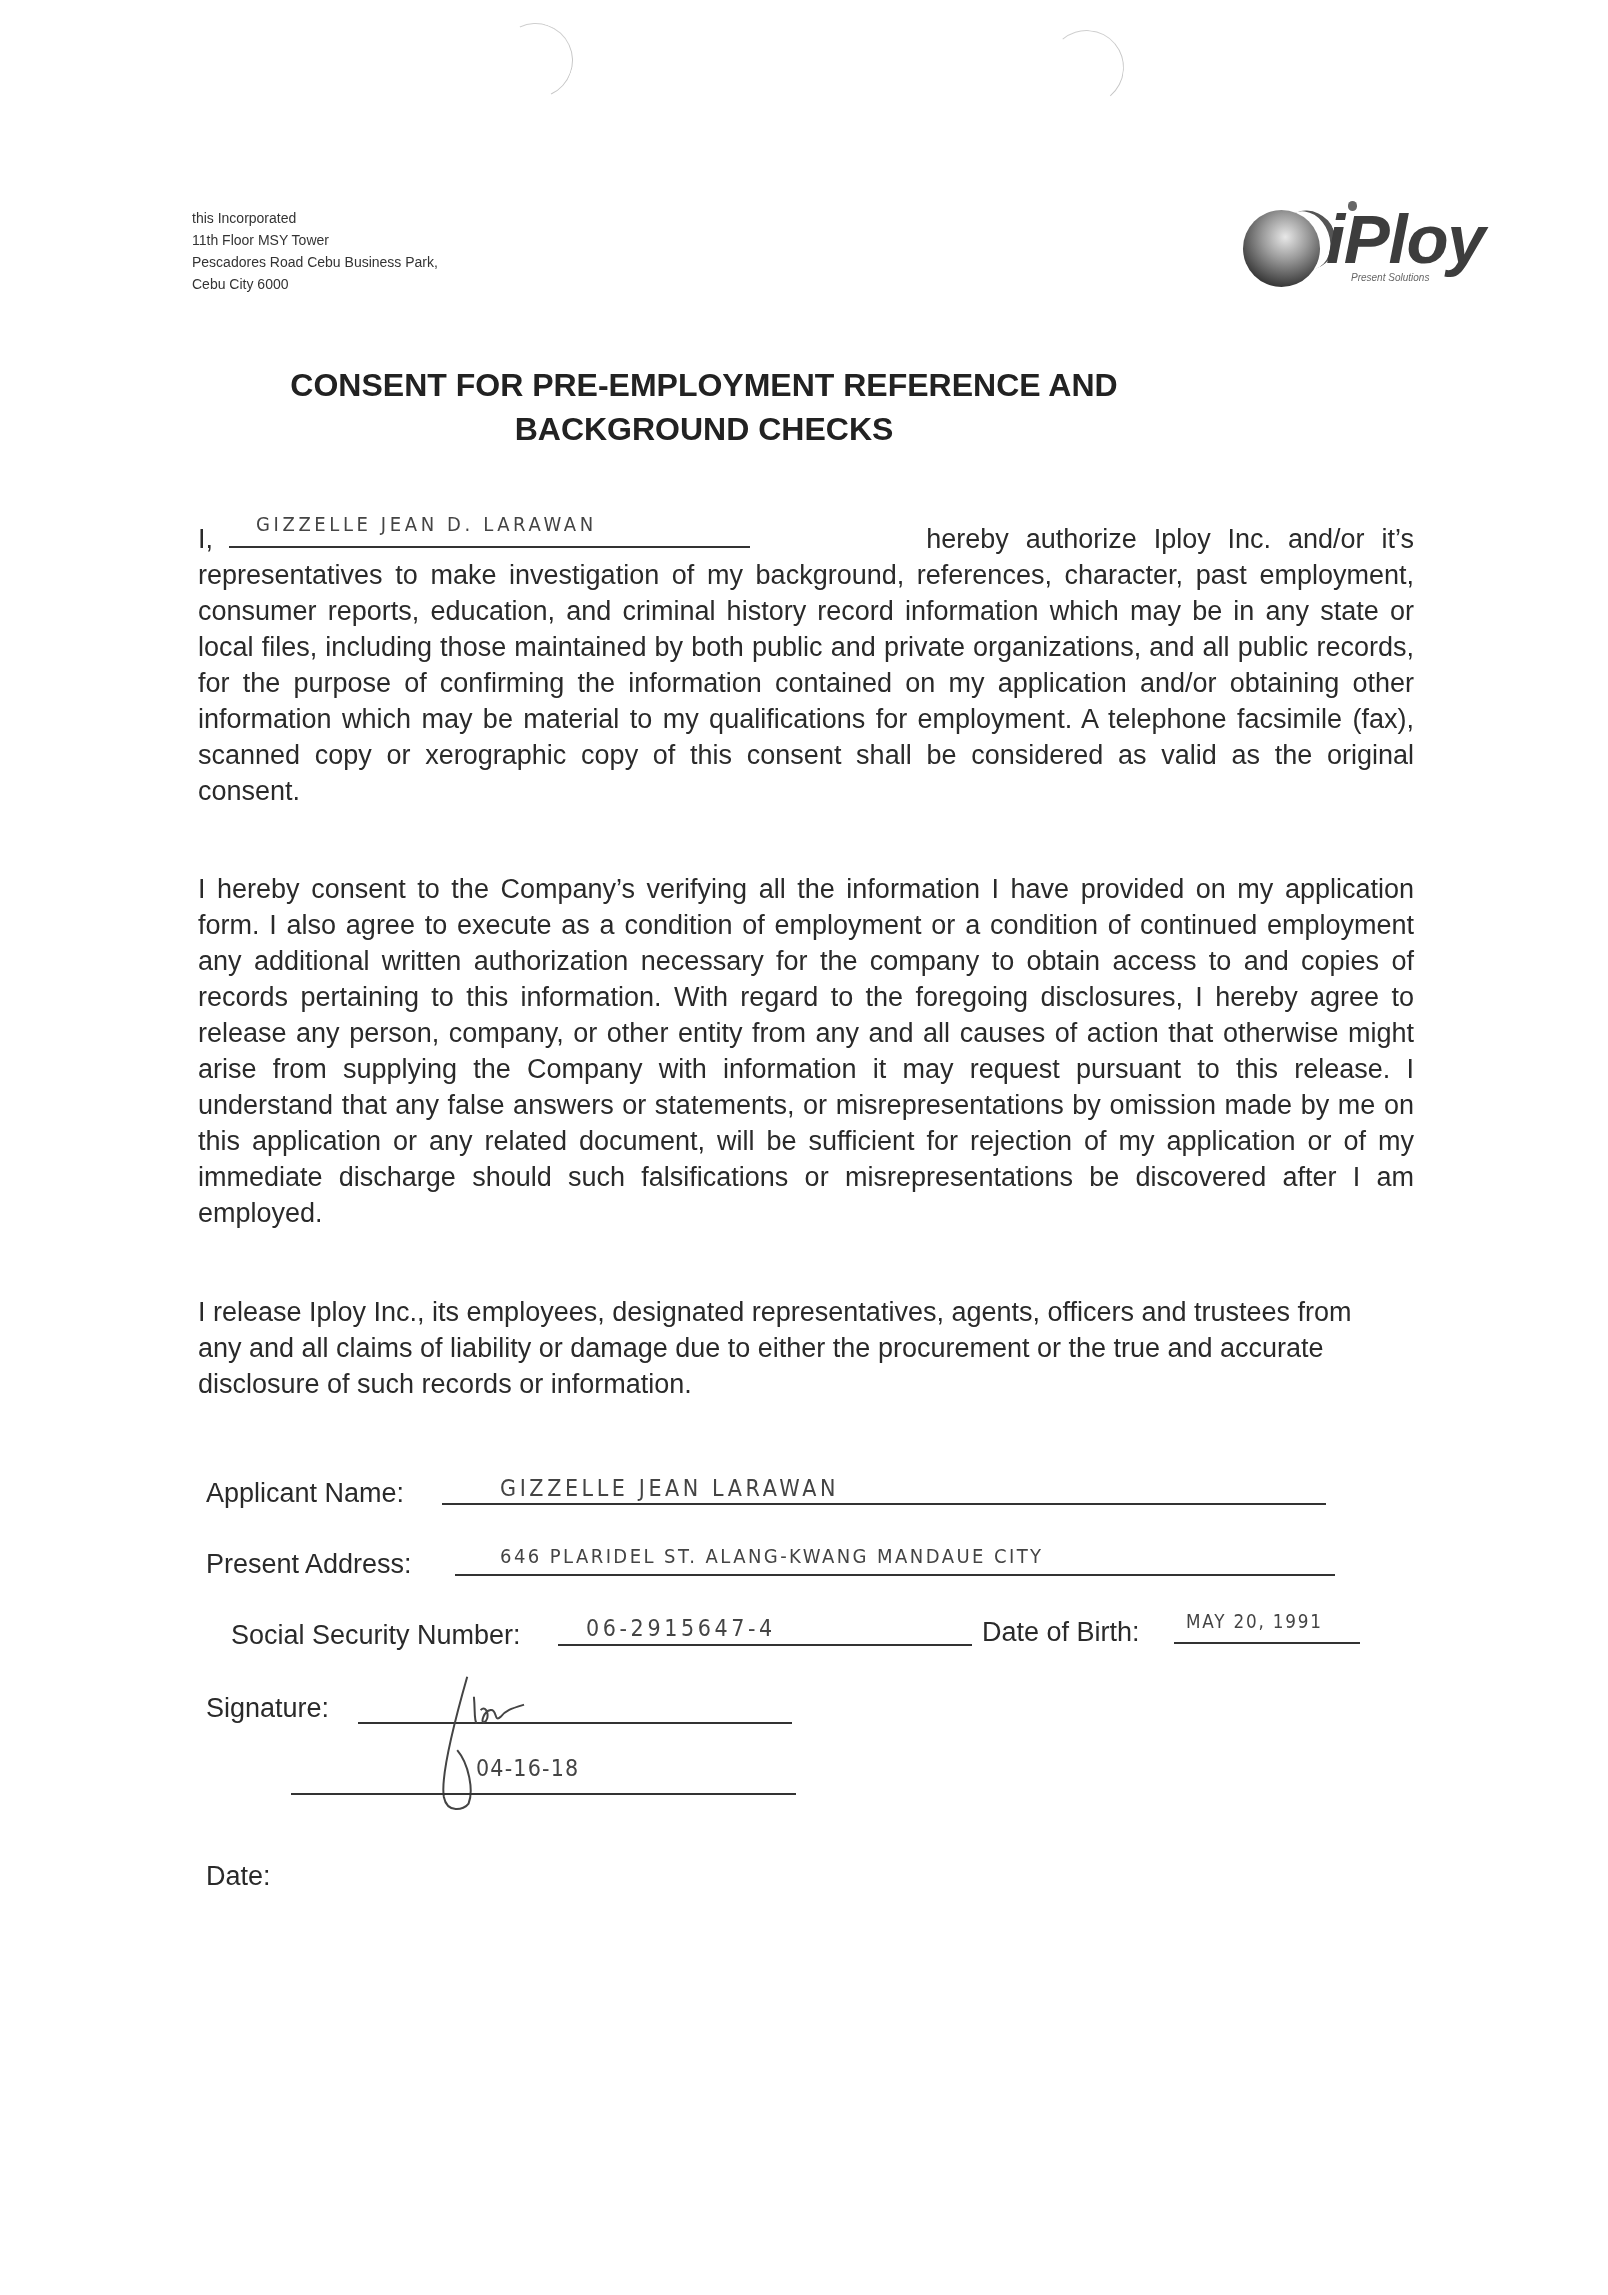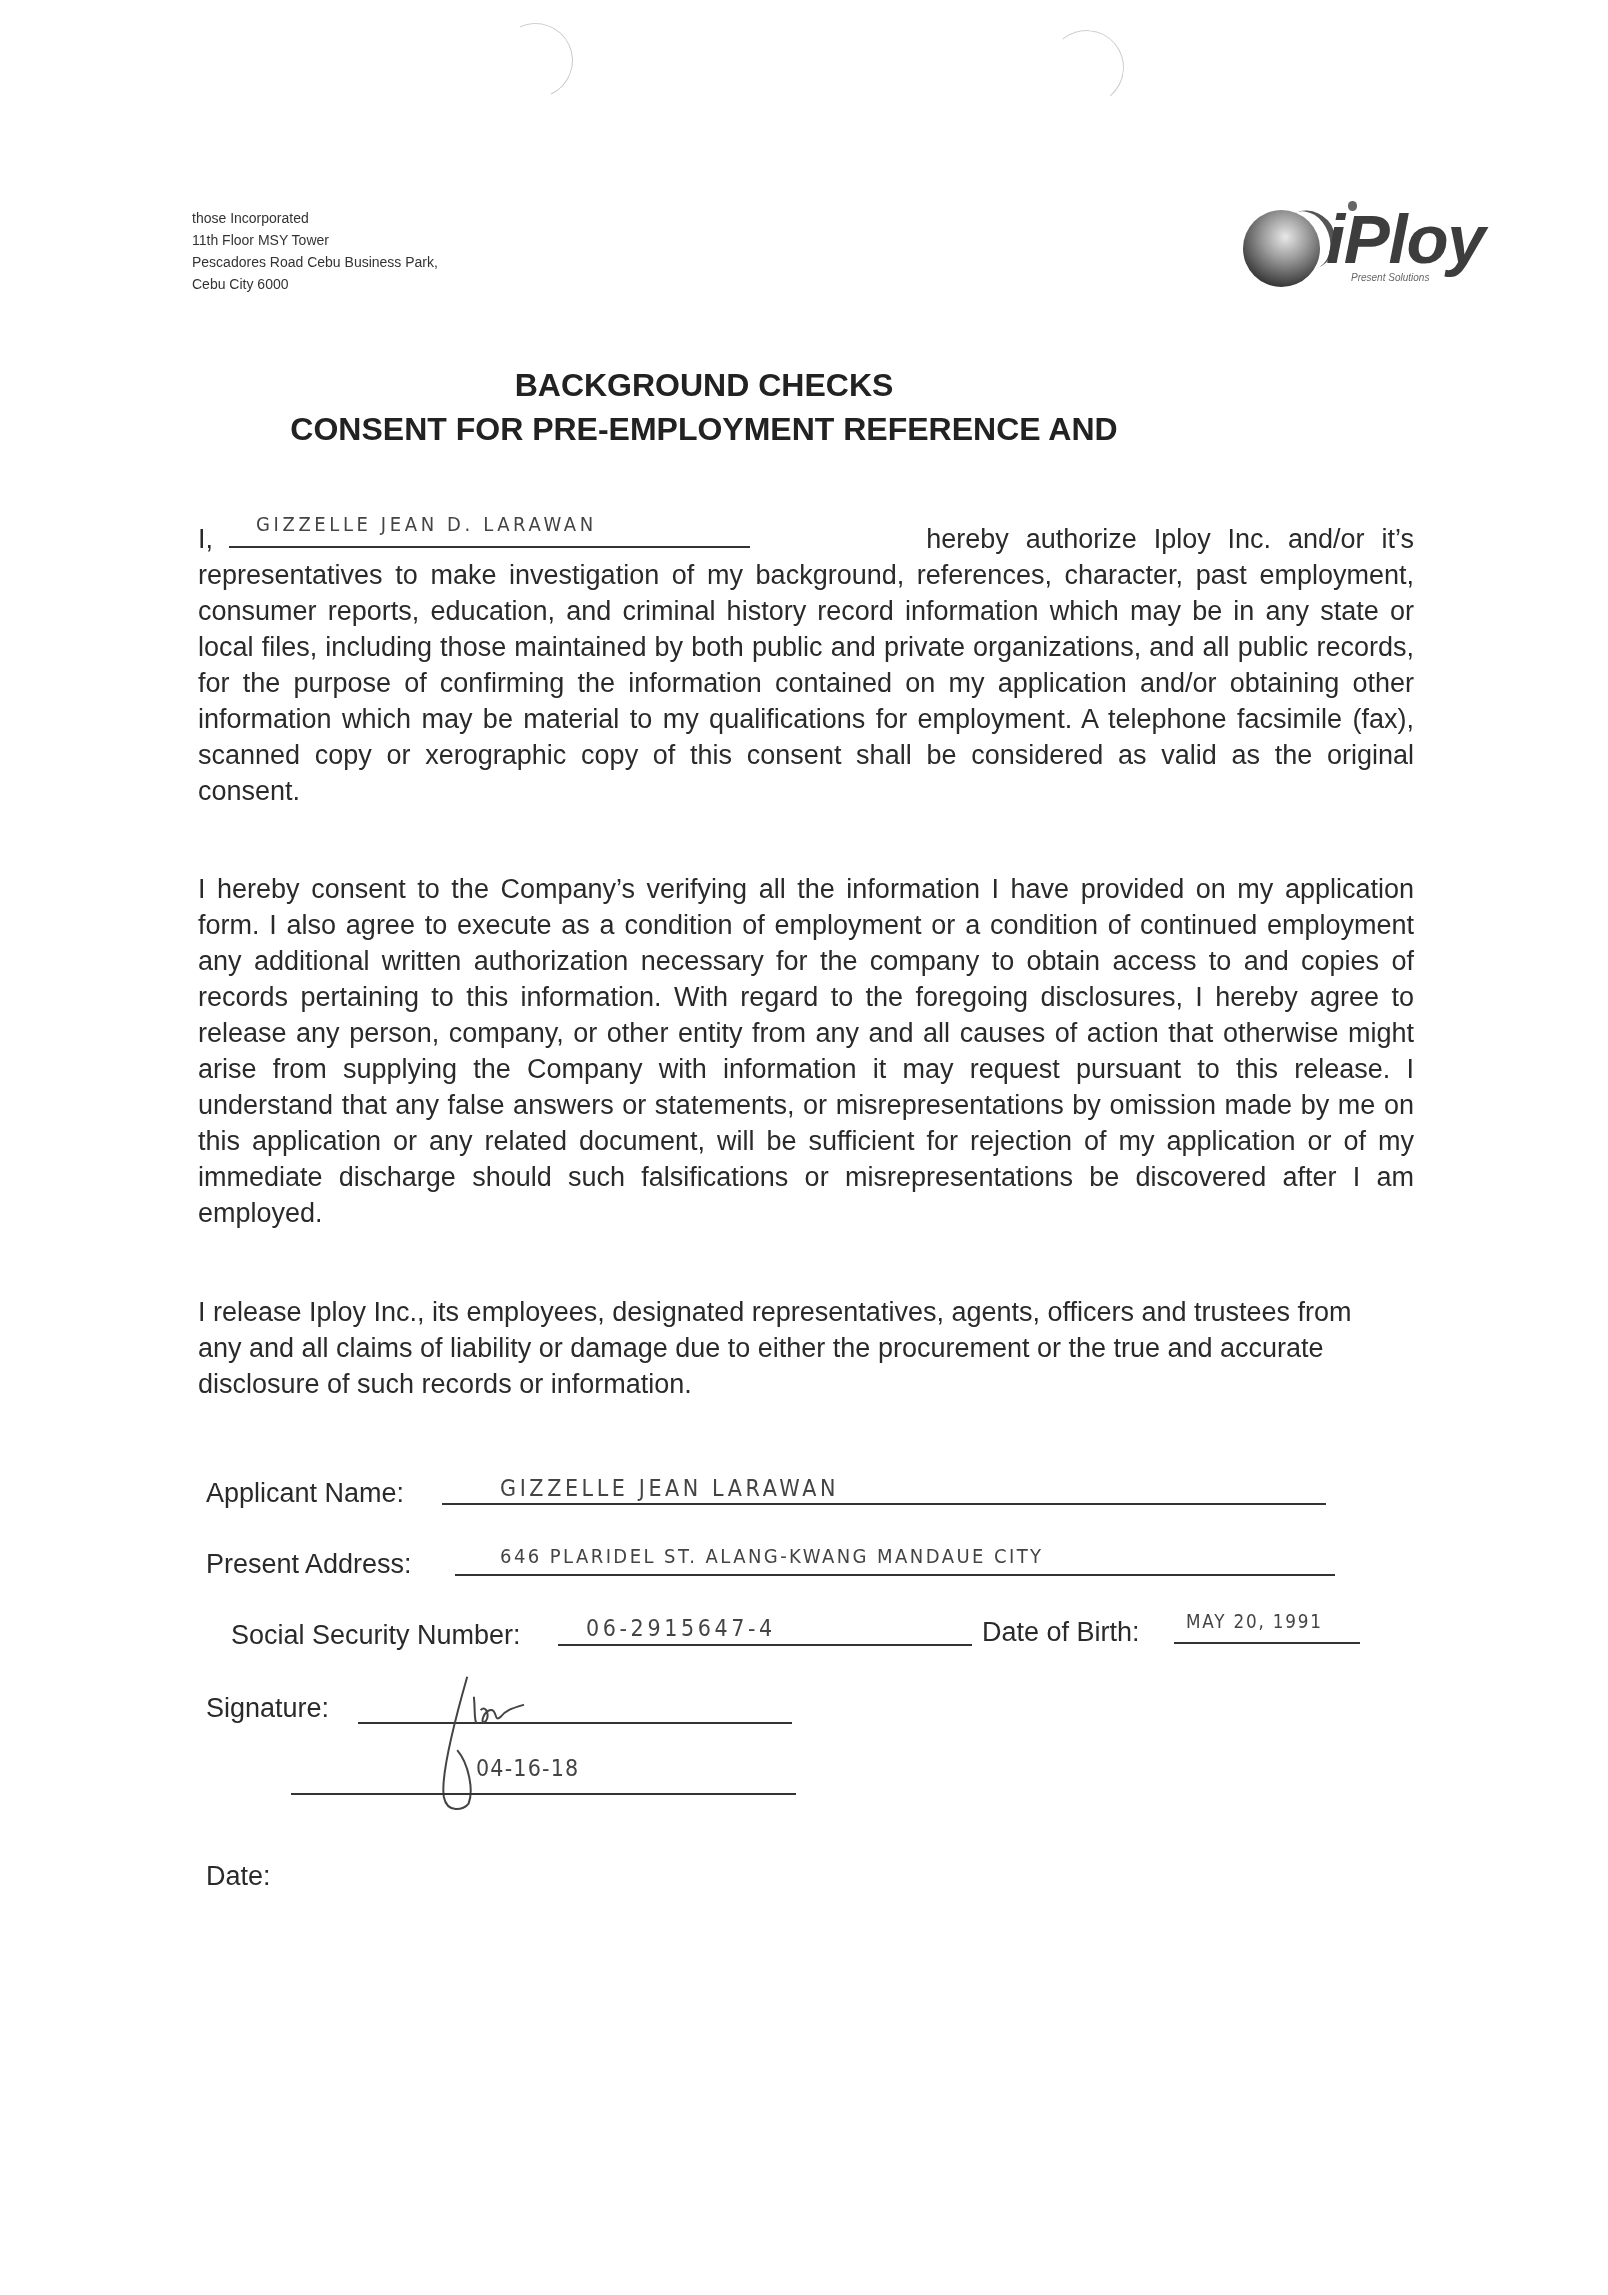--- a/index.html
+++ b/index.html
@@ -27,37 +27,37 @@
   .fill { position: absolute; }
   .sig { position: absolute; left: 427px; top: 1670px; width: 174px; height: 147px; }
 </style>
 </head>
 <body>
 
 <div class="punch" style="left:498px; top:23.4px; transform:rotate(20deg);"></div>
 <div class="punch" style="left:1049px; top:30px; transform:rotate(5deg);"></div>
 
 <div class="addr">
-  <div>those Incorporated</div>
+  <div>this Incorporated</div>
   <div>11th Floor MSY Tower</div>
   <div>Pescadores Road Cebu Business Park,</div>
   <div>Cebu City 6000</div>
 </div>
 
 <div class="logo">
   <div class="globe"></div>
   <div class="swoosh"></div>
   <div class="dot"></div>
   <div class="brand">iPloy</div>
   <div class="tag">Present Solutions</div>
 </div>
 
 <div class="title">
+  <div>CONSENT FOR PRE-EMPLOYMENT REFERENCE AND</div>
   <div>BACKGROUND CHECKS</div>
-  <div>CONSENT FOR PRE-EMPLOYMENT REFERENCE AND</div>
 </div>
 
 <div class="body-text p1">
   <div style="display:flex; align-items:baseline; white-space:nowrap; justify-content:space-between;">
     <span style="display:flex; align-items:baseline;">
       <span>I,</span>
       <span class="inline-field">
         <span class="hand" style="font-size:20px;">GIZZELLE JEAN D. LARAWAN</span>
       </span>
     </span>

